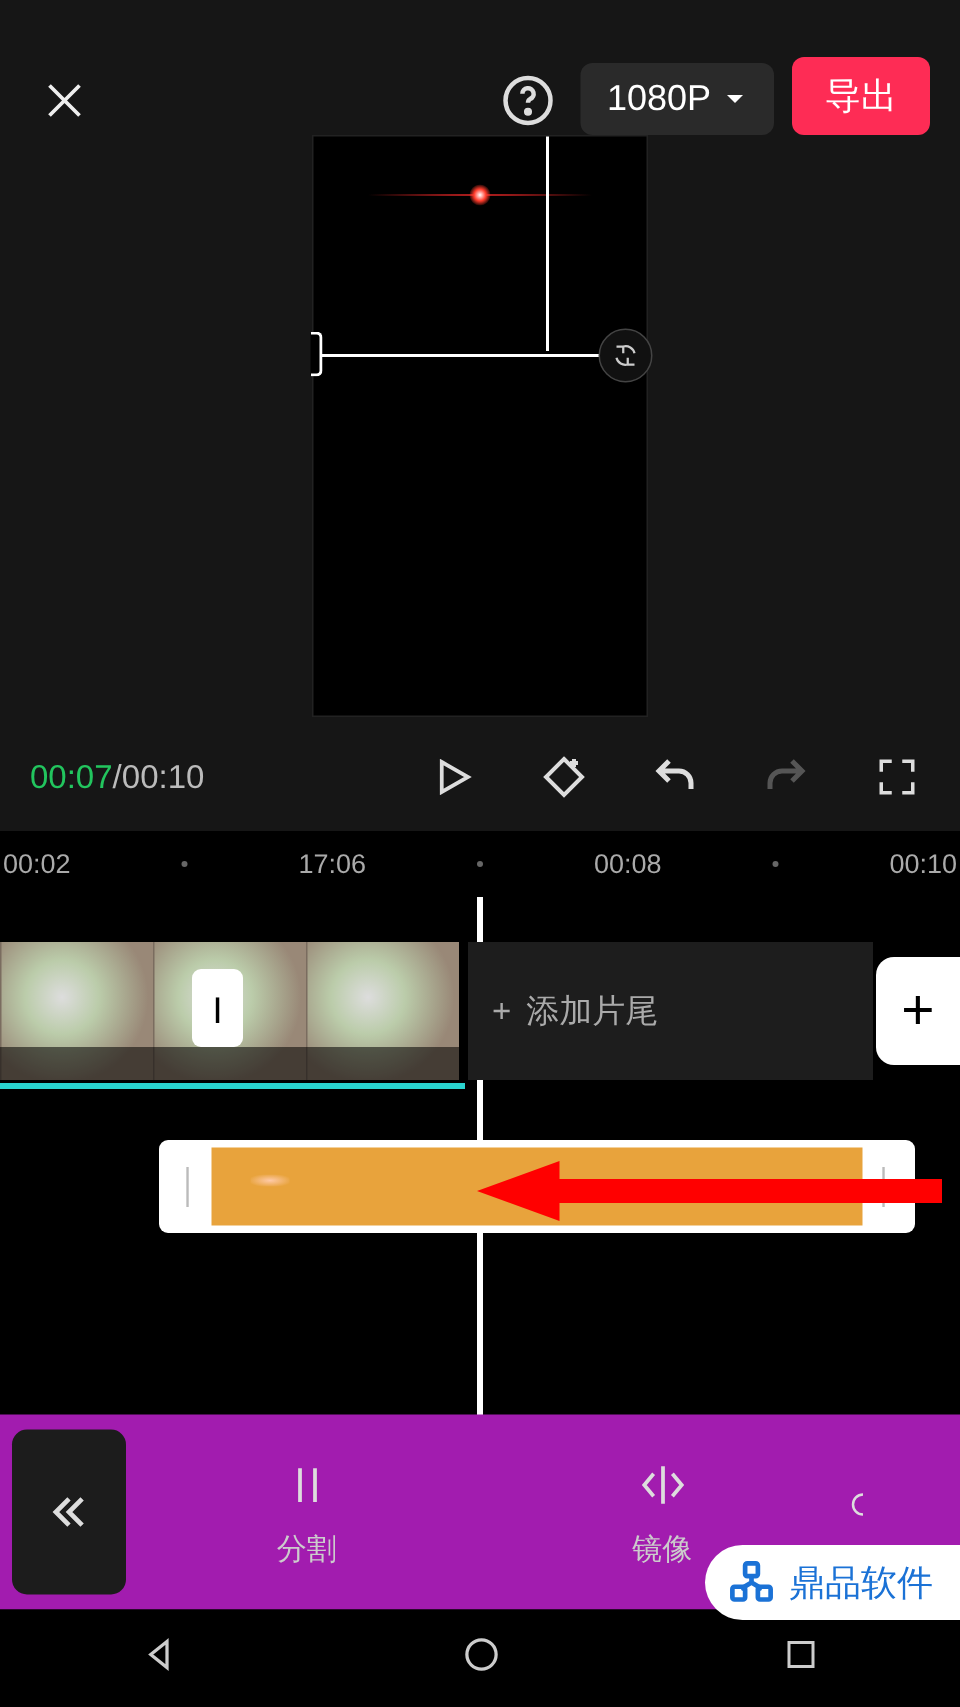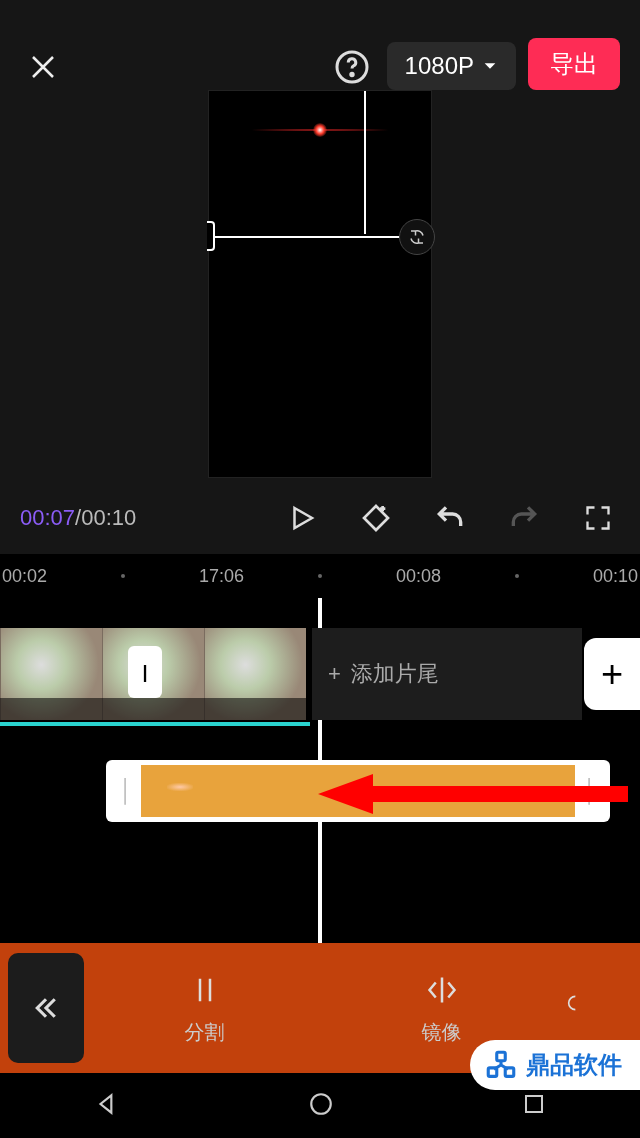--- a/index.html
+++ b/index.html
@@ -85,21 +85,21 @@
     background:#111;border:1px solid #444;display:flex;align-items:center;justify-content:center;color:#ccc;
   }
   
   .transport {
     background:#161616;
     display:flex;align-items:center;
     padding:8px 20px 14px 20px;
     gap:30px;
   }
   .timecode { font-size:22px;color:#bbb; }
-  .timecode .cur { color:#8b5cf6; }
+  .timecode .cur { color:#22c55e; }
   .transport-spacer { flex:1; }
   .tbtn { width:44px;height:44px;display:flex;align-items:center;justify-content:center;color:#ddd; }
   .tbtn.disabled { color:#555; }
   
   .ruler {
     background:#000;height:44px;display:flex;align-items:center;justify-content:space-between;
     padding:0 2px;font-size:18px;color:#aaa;position:relative;
   }
   .tick { width:4px;height:4px;border-radius:50%;background:#666; }
   .rlabel { color:#aaa; }
@@ -162,42 +162,42 @@
     position:absolute;top:176px;left:318px;width:310px;height:40px;pointer-events:none;
   }
   .arrow svg{width:100%;height:100%}
   
   .playhead {
     position:absolute;top:-44px;left:318px;width:4px;height:410px;background:#fff;
   }
   
   .bottombar {
     position:absolute;bottom:65px;left:0;right:0;height:130px;
-    background:#c2410c;display:flex;align-items:center;padding:0 8px;gap:4px;
+    background:#a21caf;display:flex;align-items:center;padding:0 8px;gap:4px;
   }
   .collapse-btn {
     width:76px;height:110px;background:#1c1c1c;border-radius:10px;
     display:flex;align-items:center;justify-content:center;color:#ddd;
   }
   .tool {
     flex:1;display:flex;flex-direction:column;align-items:center;gap:10px;color:#ddd;
   }
   .tool .ic{height:38px;display:flex;align-items:center;justify-content:center}
   .tool .lbl{font-size:20px;color:#ccc}
   .tool.partial{flex:0.3;align-items:flex-start}
   
   .navkeys {
     position:absolute;bottom:0;left:0;right:0;height:65px;background:#000;
     display:flex;align-items:center;justify-content:space-around;color:#ccc;
   }
   
   .watermark {
-    position:absolute;bottom:48px;right:0;background:#fff;color:#1b72d6;
+    position:absolute;bottom:58px;right:0;background:#fff;color:#1b72d6;
     padding:8px 18px 8px 14px;border-radius:30px 0 0 30px;
-    display:flex;align-items:center;gap:8px;font-size:24px;font-weight:700;
+    display:flex;align-items:center;gap:8px;font-size:24px;font-weight:400;
   }
   .wm-icon{width:34px;height:34px}
 </style>
 </head>
 <body>
 
 <div class="topbar">
   <div class="close-btn">
     <svg width="30" height="30" viewBox="0 0 24 24" fill="none" stroke="currentColor" stroke-width="2">
         <path d="M4 4 L20 20 M20 4 L4 20"></path>

